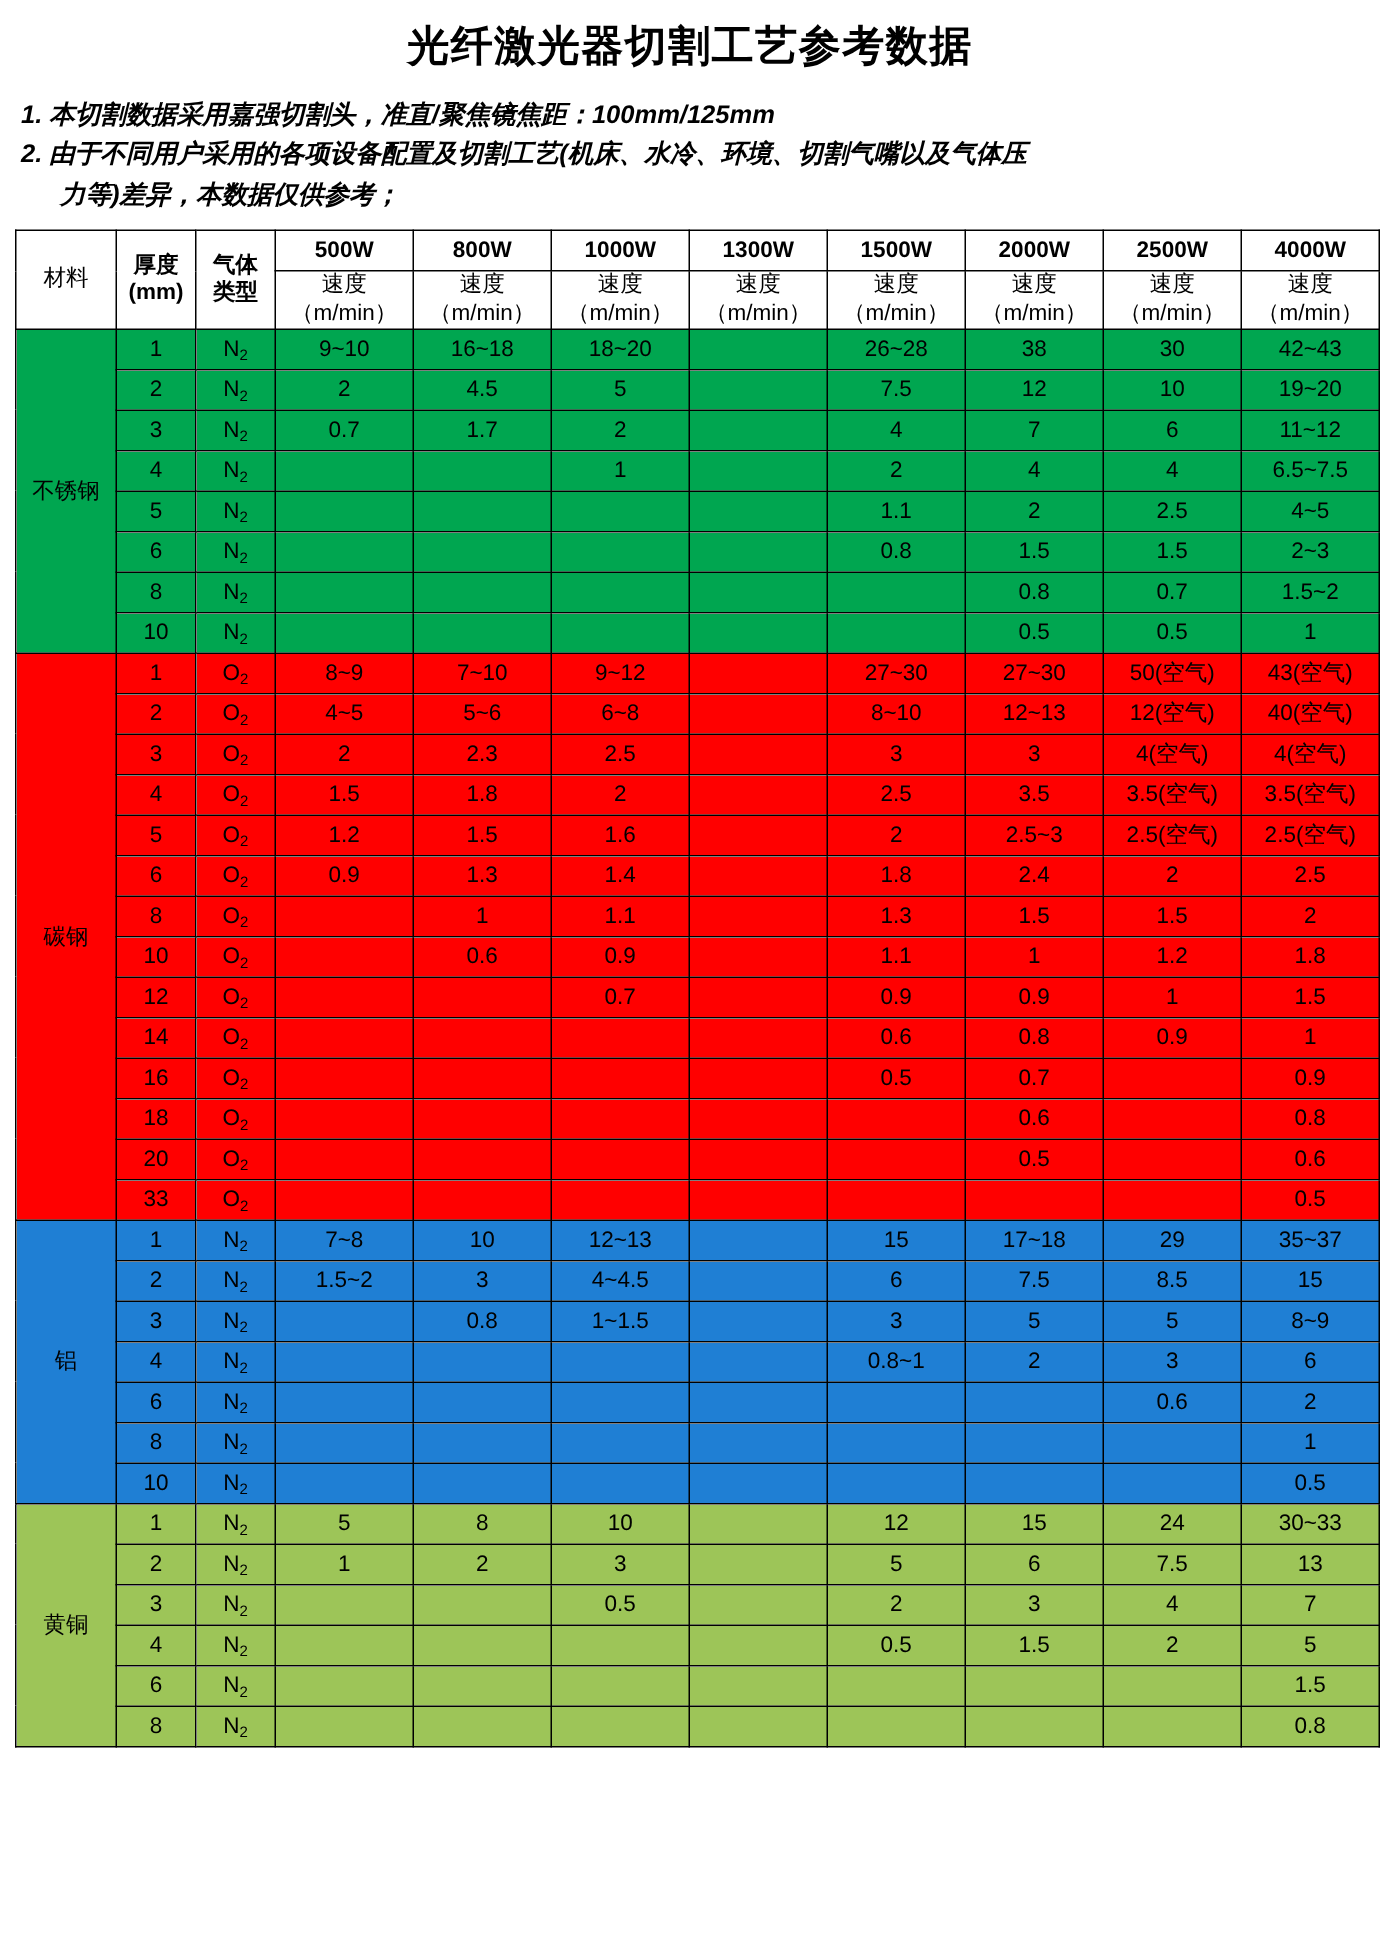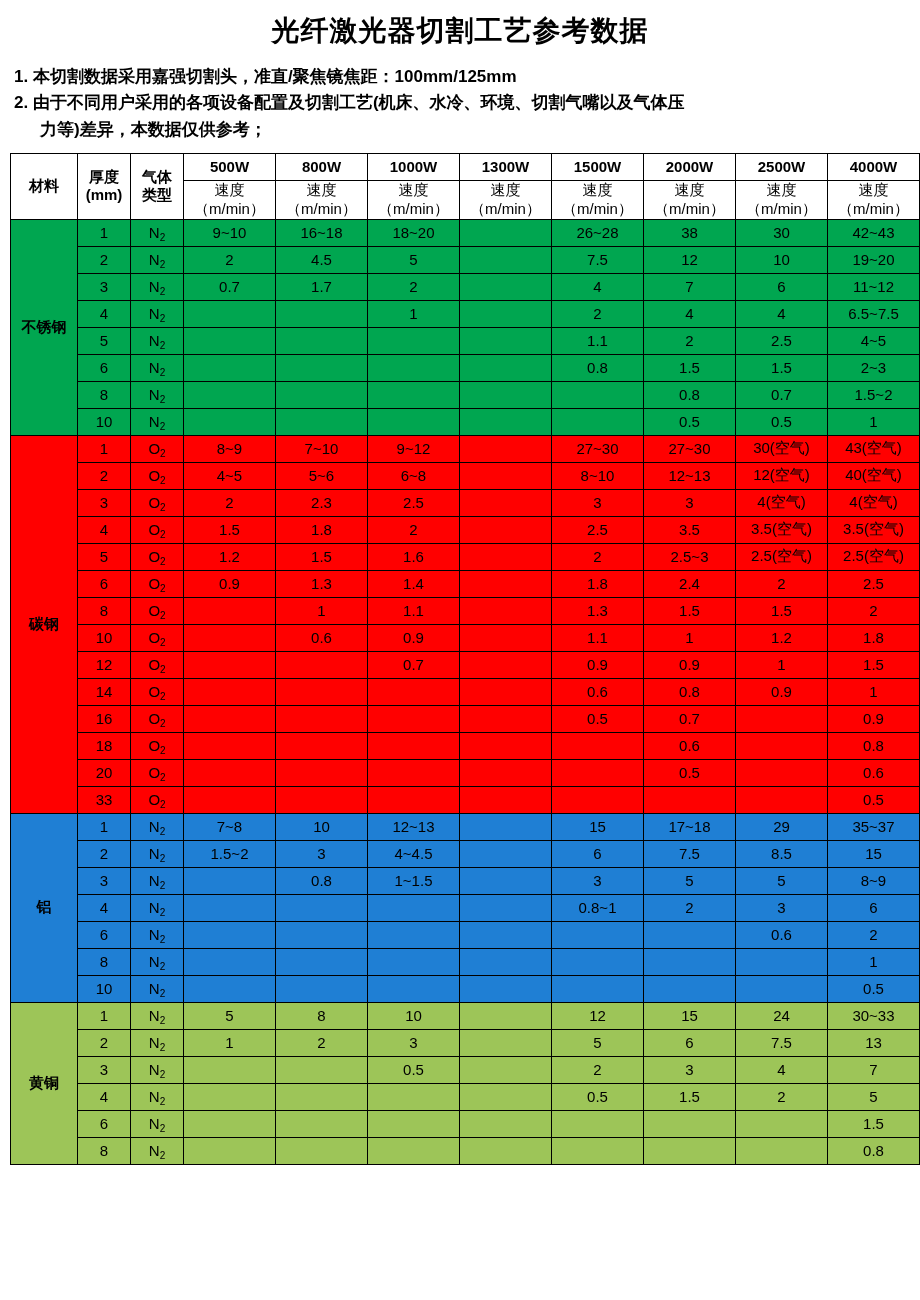--- a/index.html
+++ b/index.html
@@ -29,20 +29,21 @@
   }
   .notes {
     font-size: 17px;
     font-weight: bold;
     line-height: 1.55;
     margin: 0 0 10px 4px;
   }
   .note-line {
     display: block;
     white-space: pre-wrap;
+    font-style: italic;
   }
   .note-indent {
     display: block;
     padding-left: 26px;
   }
   table.data {
     border-collapse: collapse;
     width: 898px;
     margin: 0 auto;
     table-layout: fixed;
@@ -70,21 +71,21 @@
     font-weight: normal;
     line-height: 1.25;
   }
   .hdr-left {
     font-size: 16px;
     font-weight: bold;
     line-height: 1.25;
   }
   .mat-cell {
     font-size: 16px;
-    font-weight: bold;
+    font-weight: normal;
     width: 66px;
   }
   .col-thick { width: 52px; }
   .col-gas { width: 52px; }
   .col-pw { width: 91px; }
   td.val {
     font-size: 15px;
   }
   sub {
     font-size: 10px;
@@ -268,21 +269,21 @@
         <tr class="carbon">
           <td class="mat-cell" rowspan="14">碳钢</td>
           <td class="col-thick val">1</td>
           <td class="col-gas val">O<sub>2</sub></td>
           <td class="col-pw val">8~9</td>
           <td class="col-pw val">7~10</td>
           <td class="col-pw val">9~12</td>
           <td class="col-pw val"></td>
           <td class="col-pw val">27~30</td>
           <td class="col-pw val">27~30</td>
-          <td class="col-pw val">30(空气)</td>
+          <td class="col-pw val">50(空气)</td>
           <td class="col-pw val">43(空气)</td>
         </tr>
         <tr class="carbon">
           <td class="col-thick val">2</td>
           <td class="col-gas val">O<sub>2</sub></td>
           <td class="col-pw val">4~5</td>
           <td class="col-pw val">5~6</td>
           <td class="col-pw val">6~8</td>
           <td class="col-pw val"></td>
           <td class="col-pw val">8~10</td>

